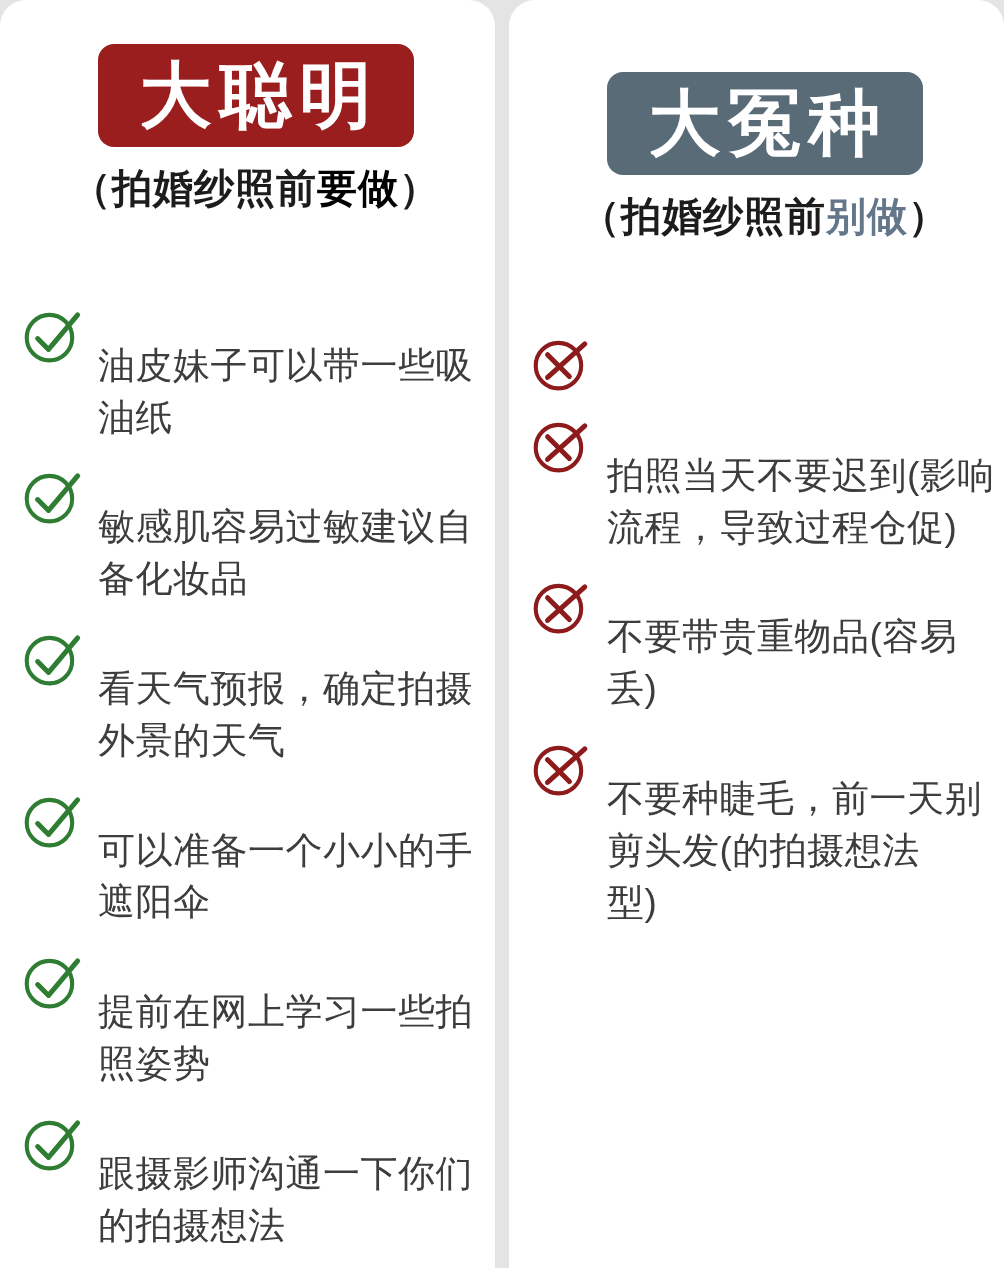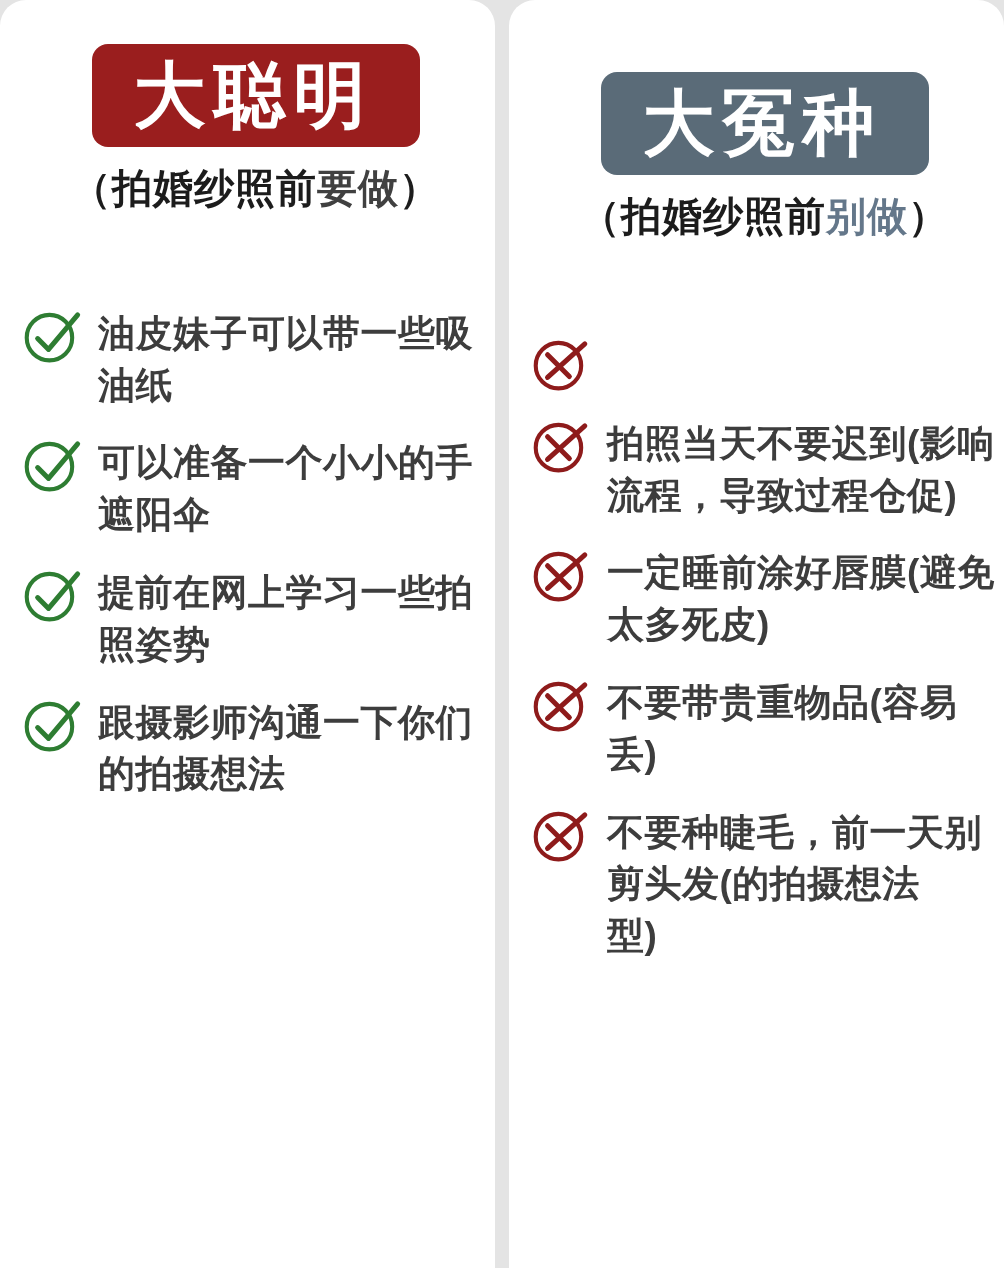--- a/index.html
+++ b/index.html
@@ -24,36 +24,36 @@
   }
   .badge {
     display: block;
     width: fit-content;
     margin: 0 auto;
     color: #ffffff;
     font-size: 72px;
     line-height: 1.15;
     font-weight: 800;
     letter-spacing: 8px;
-    padding: 10px 46px 10px 42px;
+    padding: 10px 34px 10px 42px;
     border-radius: 16px;
     text-align: center;
   }
   .badge.red { background: #9a1e1e; }
   .badge.slate { background: #5a6b78; margin-top: 28px; }
   .subtitle {
     margin-top: 14px;
     text-align: center;
     font-size: 40px;
     font-weight: 800;
     color: #1c1c1c;
     letter-spacing: 1px;
     white-space: nowrap;
   }
-  .subtitle .accent-red { color: #404040; }
+  .subtitle .accent-red { color: #000000; }
   .subtitle .accent-slate { color: #64778a; }
   .list {
     margin-top: 92px;
     display: flex;
     flex-direction: column;
     gap: 26px;
   }
   .item {
     display: flex;
     align-items: flex-start;
@@ -61,25 +61,26 @@
   }
   .item .icon {
     flex: 0 0 60px;
     width: 60px;
     height: 60px;
     margin-top: -4px;
   }
   .item .icon svg { display: block; width: 60px; height: 60px; }
   .item-text {
     font-size: 37px;
-    font-weight: 700;
+    font-weight: 400;
     color: #3d3d3d;
     line-height: 1.4;
     letter-spacing: 0.5px;
     white-space: pre-line;
+    margin-top: 32px;
   }
 </style>
 </head>
 <body>
 
 <div class="board">
 
   <section class="panel">
     <div class="badge red">大聪明</div>
     <div class="subtitle"><span>（拍婚纱照前</span><span class="accent-red">要做</span><span>）</span></div>
@@ -90,21 +91,41 @@
         <span class="icon">
           <svg viewBox="0 0 66 64" fill="none">
               <circle cx="28" cy="36" r="25" stroke="#2e7d32" stroke-width="4.5"></circle>
               <path d="M15 37 L27 49 L59 11" stroke="#2e7d32" stroke-width="5.5" stroke-linecap="round" stroke-linejoin="round"></path>
             </svg>
         </span>
         <span class="item-text">油皮妹子可以带一些吸
 油纸</span>
       </div>
 
-
+      <div class="item">
+        <span class="icon">
+          <svg viewBox="0 0 66 64" fill="none">
+              <circle cx="28" cy="36" r="25" stroke="#2e7d32" stroke-width="4.5"></circle>
+              <path d="M15 37 L27 49 L59 11" stroke="#2e7d32" stroke-width="5.5" stroke-linecap="round" stroke-linejoin="round"></path>
+            </svg>
+        </span>
+        <span class="item-text">敏感肌容易过敏建议自
+备化妆品</span>
+      </div>
+
+      <div class="item">
+        <span class="icon">
+          <svg viewBox="0 0 66 64" fill="none">
+              <circle cx="28" cy="36" r="25" stroke="#2e7d32" stroke-width="4.5"></circle>
+              <path d="M15 37 L27 49 L59 11" stroke="#2e7d32" stroke-width="5.5" stroke-linecap="round" stroke-linejoin="round"></path>
+            </svg>
+        </span>
+        <span class="item-text">看天气预报，确定拍摄
+外景的天气</span>
+      </div>
 
       <div class="item">
         <span class="icon">
           <svg viewBox="0 0 66 64" fill="none">
               <circle cx="28" cy="36" r="25" stroke="#2e7d32" stroke-width="4.5"></circle>
               <path d="M15 37 L27 49 L59 11" stroke="#2e7d32" stroke-width="5.5" stroke-linecap="round" stroke-linejoin="round"></path>
             </svg>
         </span>
         <span class="item-text">可以准备一个小小的手
 遮阳伞</span>
@@ -158,31 +179,20 @@
           <svg viewBox="0 0 66 64" fill="none">
               <circle cx="28" cy="36" r="25" stroke="#8e1b1b" stroke-width="4.5"></circle>
               <path d="M16 24 L40 48" stroke="#8e1b1b" stroke-width="5.5" stroke-linecap="round"></path>
               <path d="M16 49 L57 12" stroke="#8e1b1b" stroke-width="5.5" stroke-linecap="round"></path>
             </svg>
         </span>
         <span class="item-text">拍照当天不要迟到(影响
 流程，导致过程仓促)</span>
       </div>
 
-      <div class="item">
-        <span class="icon">
-          <svg viewBox="0 0 66 64" fill="none">
-              <circle cx="28" cy="36" r="25" stroke="#8e1b1b" stroke-width="4.5"></circle>
-              <path d="M16 24 L40 48" stroke="#8e1b1b" stroke-width="5.5" stroke-linecap="round"></path>
-              <path d="M16 49 L57 12" stroke="#8e1b1b" stroke-width="5.5" stroke-linecap="round"></path>
-            </svg>
-        </span>
-        <span class="item-text">一定睡前涂好唇膜(避免
-太多死皮)</span>
-      </div>
 
       <div class="item">
         <span class="icon">
           <svg viewBox="0 0 66 64" fill="none">
               <circle cx="28" cy="36" r="25" stroke="#8e1b1b" stroke-width="4.5"></circle>
               <path d="M16 24 L40 48" stroke="#8e1b1b" stroke-width="5.5" stroke-linecap="round"></path>
               <path d="M16 49 L57 12" stroke="#8e1b1b" stroke-width="5.5" stroke-linecap="round"></path>
             </svg>
         </span>
         <span class="item-text">不要带贵重物品(容易

